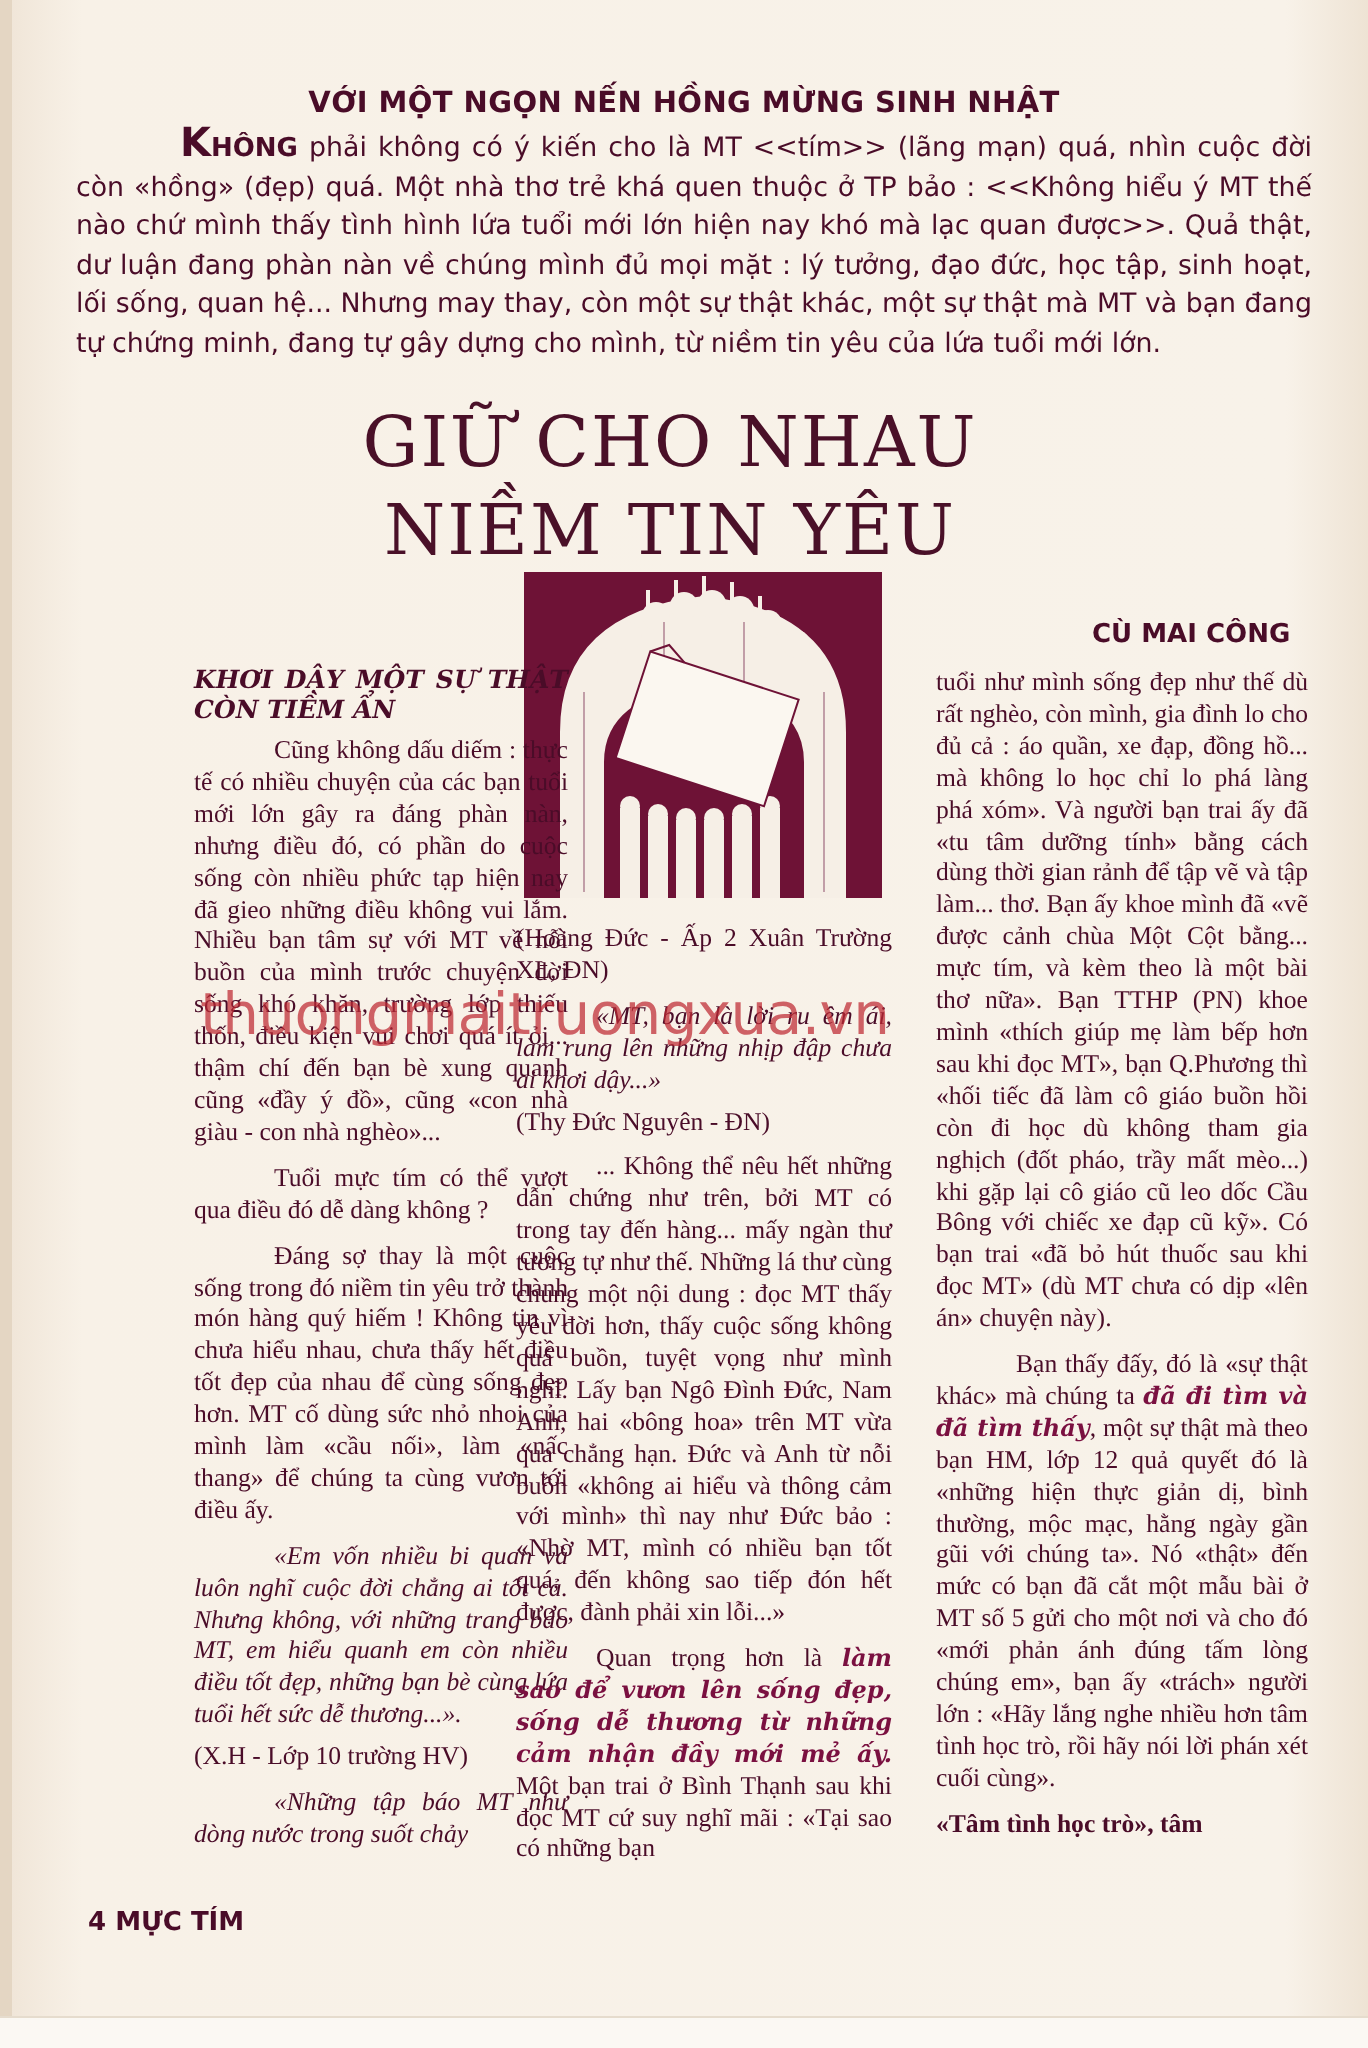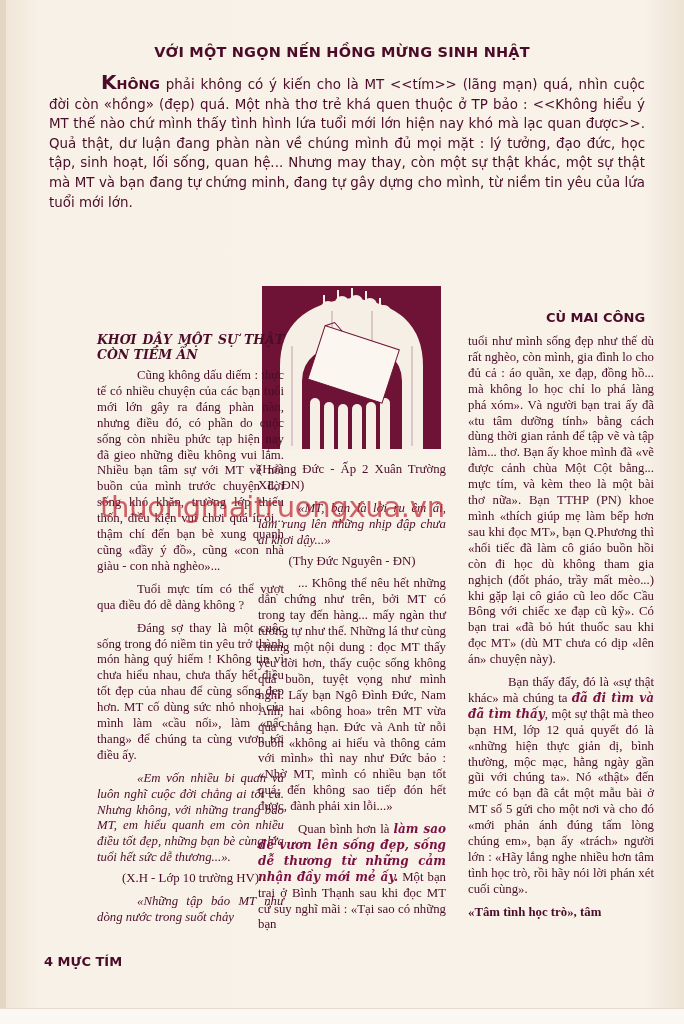--- a/index.html
+++ b/index.html
@@ -22,21 +22,21 @@
     font-family: "DejaVu Sans", sans-serif; font-weight:bold; font-size:14.5px;
     color:#4a0c28; letter-spacing:0.2px;
   }
   .intro {
     position:absolute; left:38px; top:62px; width:618px;
     font-family: "DejaVu Sans", sans-serif; font-size:13.4px; line-height:19.6px;
     color:#4a0c28; text-align:justify;
   }
   .intro .dropcap { font-weight:bold; font-size:20px; letter-spacing:0; }
   .intro .lead { font-weight:bold; font-size:13px; }
-  .intro p { margin:11px; text-indent:52px; }
+  .intro p { margin:0; text-indent:52px; }
 
   .headline {
     position:absolute; left:150px; top:200px; width:370px; text-align:center;
     font-family: "DejaVu Serif", serif; font-size:35px; line-height:44px;
     color:#4a1028; letter-spacing:1px; font-weight:normal;
   }
   .author {
     position:absolute; left:546px; top:310px;
     font-family: "DejaVu Sans", sans-serif; font-weight:bold; font-size:13px;
     color:#4a0c28;
@@ -49,21 +49,21 @@
 
   .col {
     position:absolute;
     font-family: "Liberation Serif", serif; font-size:12.8px; line-height:15.9px;
     color:#4a0c28; text-align:justify;
   }
   .col p { margin:0; }
   .col .ind { text-indent:40px; }
   .col .gap { margin-top:7px; }
   .col .it { font-style:italic; }
-  .col .src { text-align:center; margin-top:5px; }
+  .col .src { text-align:left; margin-top:5px; }
   .col .hl { font-family:"DejaVu Serif", serif; font-style:italic; font-weight:bold; color:#7a1040; font-size:12px; }
   .col .bold { font-weight:bold; }
   .col1 { left:49px; top:333px; width:187px;margin-left:48px; }
   .col2 { left:258px; top:455px; width:188px; }
   .col3 { left:468px; top:334px; width:186px; }
 
   .subhead {
     font-family:"DejaVu Serif", serif; font-style:italic; font-weight:bold;
     font-size:12.5px; line-height:14.5px; color:#4a0c28; text-transform:uppercase; margin-bottom:6px;
   }
@@ -82,20 +82,24 @@
 
 <div class="page">
   <div class="left-edge"></div>
 
   <div class="supertitle">VỚI MỘT NGỌN NẾN HỒNG MỪNG SINH NHẬT</div>
 
   <div class="intro">
     <p><span class="dropcap">K</span><span class="lead">HÔNG</span><span> phải không có ý kiến cho là MT &lt;&lt;tím&gt;&gt; (lãng mạn) quá, nhìn cuộc đời còn «hồng» (đẹp) quá. Một nhà thơ trẻ khá quen thuộc ở TP bảo : &lt;&lt;Không hiểu ý MT thế nào chứ mình thấy tình hình lứa tuổi mới lớn hiện nay khó mà lạc quan được&gt;&gt;. Quả thật, dư luận đang phàn nàn về chúng mình đủ mọi mặt : lý tưởng, đạo đức, học tập, sinh hoạt, lối sống, quan hệ... Nhưng may thay, còn một sự thật khác, một sự thật mà MT và bạn đang tự chứng minh, đang tự gây dựng cho mình, từ niềm tin yêu của lứa tuổi mới lớn.</span></p>
   </div>
 
+  <div class="headline">
+    <div>GIỮ CHO NHAU</div>
+    <div>NIỀM TIN YÊU</div>
+  </div>
 
   <div class="author">CÙ MAI CÔNG</div>
 
   <div class="illus">
     <svg width="179" height="163" viewBox="0 0 179 163">
       <rect x="0" y="0" width="179" height="163" fill="#6e1236"></rect>
 
       <path d="M18 163 L18 80 Q18 20 90 12 Q161 20 161 80 L161 163 L140 163 L140 95 Q140 62 90 56 Q40 62 40 95 L40 163 Z" fill="#f6efe6"></path>
       <g fill="#f6efe6">
         <circle cx="40" cy="45" r="7"></circle>
@@ -149,21 +153,21 @@
     <p class="ind gap it">«Em vốn nhiều bi quan và luôn nghĩ cuộc đời chẳng ai tốt cả. Nhưng không, với những trang báo MT, em hiểu quanh em còn nhiều điều tốt đẹp, những bạn bè cùng lứa tuổi hết sức dễ thương...».</p>
     <p class="src">(X.H - Lớp 10 trường HV)</p>
     <p class="ind gap it">«Những tập báo MT như dòng nước trong suốt chảy</p>
   </div>
 
   <div class="col col2">
     <p class="gap">(Hoàng Đức - Ấp 2 Xuân Trường XL, ĐN)</p>
     <p class="ind gap it">«MT, bạn là lời ru êm ái, làm rung lên những nhịp đập chưa ai khơi dậy...»</p>
     <p class="src">(Thy Đức Nguyên - ĐN)</p>
     <p class="ind gap">... Không thể nêu hết những dẫn chứng như trên, bởi MT có trong tay đến hàng... mấy ngàn thư tương tự như thế. Những lá thư cùng chung một nội dung : đọc MT thấy yêu đời hơn, thấy cuộc sống không quá buồn, tuyệt vọng như mình nghĩ. Lấy bạn Ngô Đình Đức, Nam Anh, hai «bông hoa» trên MT vừa qua chẳng hạn. Đức và Anh từ nỗi buồn «không ai hiểu và thông cảm với mình» thì nay như Đức bảo : «Nhờ MT, mình có nhiều bạn tốt quá, đến không sao tiếp đón hết được, đành phải xin lỗi...»</p>
-    <p class="ind gap"><span>Quan bình hơn là </span><span class="hl">làm sao để vươn lên sống đẹp, sống dễ thương từ những cảm nhận đầy mới mẻ ấy.</span><span> Một bạn trai ở Bình Thạnh sau khi đọc MT cứ suy nghĩ mãi : «Tại sao có những bạn</span></p>
+    <p class="ind gap"><span>Quan trọng hơn là </span><span class="hl">làm sao để vươn lên sống đẹp, sống dễ thương từ những cảm nhận đầy mới mẻ ấy.</span><span> Một bạn trai ở Bình Thạnh sau khi đọc MT cứ suy nghĩ mãi : «Tại sao có những bạn</span></p>
   </div>
 
   <div class="col col3">
     <p>tuổi như mình sống đẹp như thế dù rất nghèo, còn mình, gia đình lo cho đủ cả : áo quần, xe đạp, đồng hồ... mà không lo học chỉ lo phá làng phá xóm». Và người bạn trai ấy đã «tu tâm dưỡng tính» bằng cách dùng thời gian rảnh để tập vẽ và tập làm... thơ. Bạn ấy khoe mình đã «vẽ được cảnh chùa Một Cột bằng... mực tím, và kèm theo là một bài thơ nữa». Bạn TTHP (PN) khoe mình «thích giúp mẹ làm bếp hơn sau khi đọc MT», bạn Q.Phương thì «hối tiếc đã làm cô giáo buồn hồi còn đi học dù không tham gia nghịch (đốt pháo, trầy mất mèo...) khi gặp lại cô giáo cũ leo dốc Cầu Bông với chiếc xe đạp cũ kỹ». Có bạn trai «đã bỏ hút thuốc sau khi đọc MT» (dù MT chưa có dịp «lên án» chuyện này).</p>
     <p class="ind gap"><span>Bạn thấy đấy, đó là «sự thật khác» mà chúng ta </span><span class="hl">đã đi tìm và đã tìm thấy</span><span>, một sự thật mà theo bạn HM, lớp 12 quả quyết đó là «những hiện thực giản dị, bình thường, mộc mạc, hằng ngày gần gũi với chúng ta». Nó «thật» đến mức có bạn đã cắt một mẫu bài ở MT số 5 gửi cho một nơi và cho đó «mới phản ánh đúng tấm lòng chúng em», bạn ấy «trách» người lớn : «Hãy lắng nghe nhiều hơn tâm tình học trò, rồi hãy nói lời phán xét cuối cùng».</span></p>
     <p class="gap bold" style="text-align:left">«Tâm tình học trò», tâm</p>
   </div>
 
   <div class="footer">
     <span>4</span>

